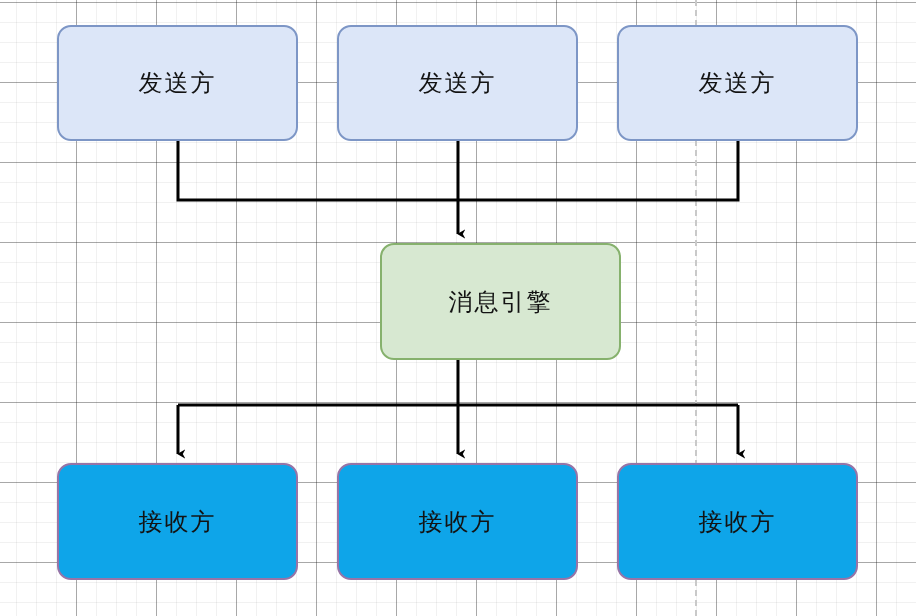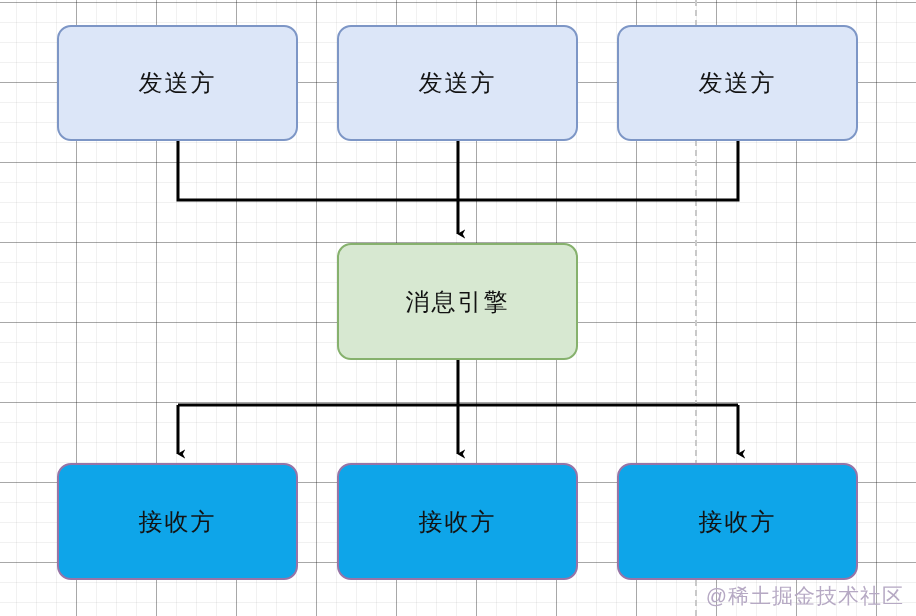--- a/index.html
+++ b/index.html
@@ -59,20 +59,21 @@
     letter-spacing: 2px;
     z-index: 3;
   }
   .node-sender {
     background: #dce6f8;
     border: 2px solid #7d96c6;
   }
   .node-engine {
     background: #d7e8d1;
     border: 2px solid #86b16d;
+    margin-left: 43px;
   }
   .node-receiver {
     background: #0ea5e9;
     border: 2px solid #9774a7;
   }
   .node-label {
     pointer-events: none;
   }
   
   #edge-layer {
@@ -139,15 +140,14 @@
   <div class="node node-receiver" style="left:57px;  top:463px; width:241px; height:117px;">
     <span class="node-label">接收方</span>
   </div>
   <div class="node node-receiver" style="left:337px; top:463px; width:241px; height:117px;">
     <span class="node-label">接收方</span>
   </div>
   <div class="node node-receiver" style="left:617px; top:463px; width:241px; height:117px;">
     <span class="node-label">接收方</span>
   </div>
 
-  <div id="watermark">@稀土掘金技术社区</div>
 
 </div>
 
 </body></html>

